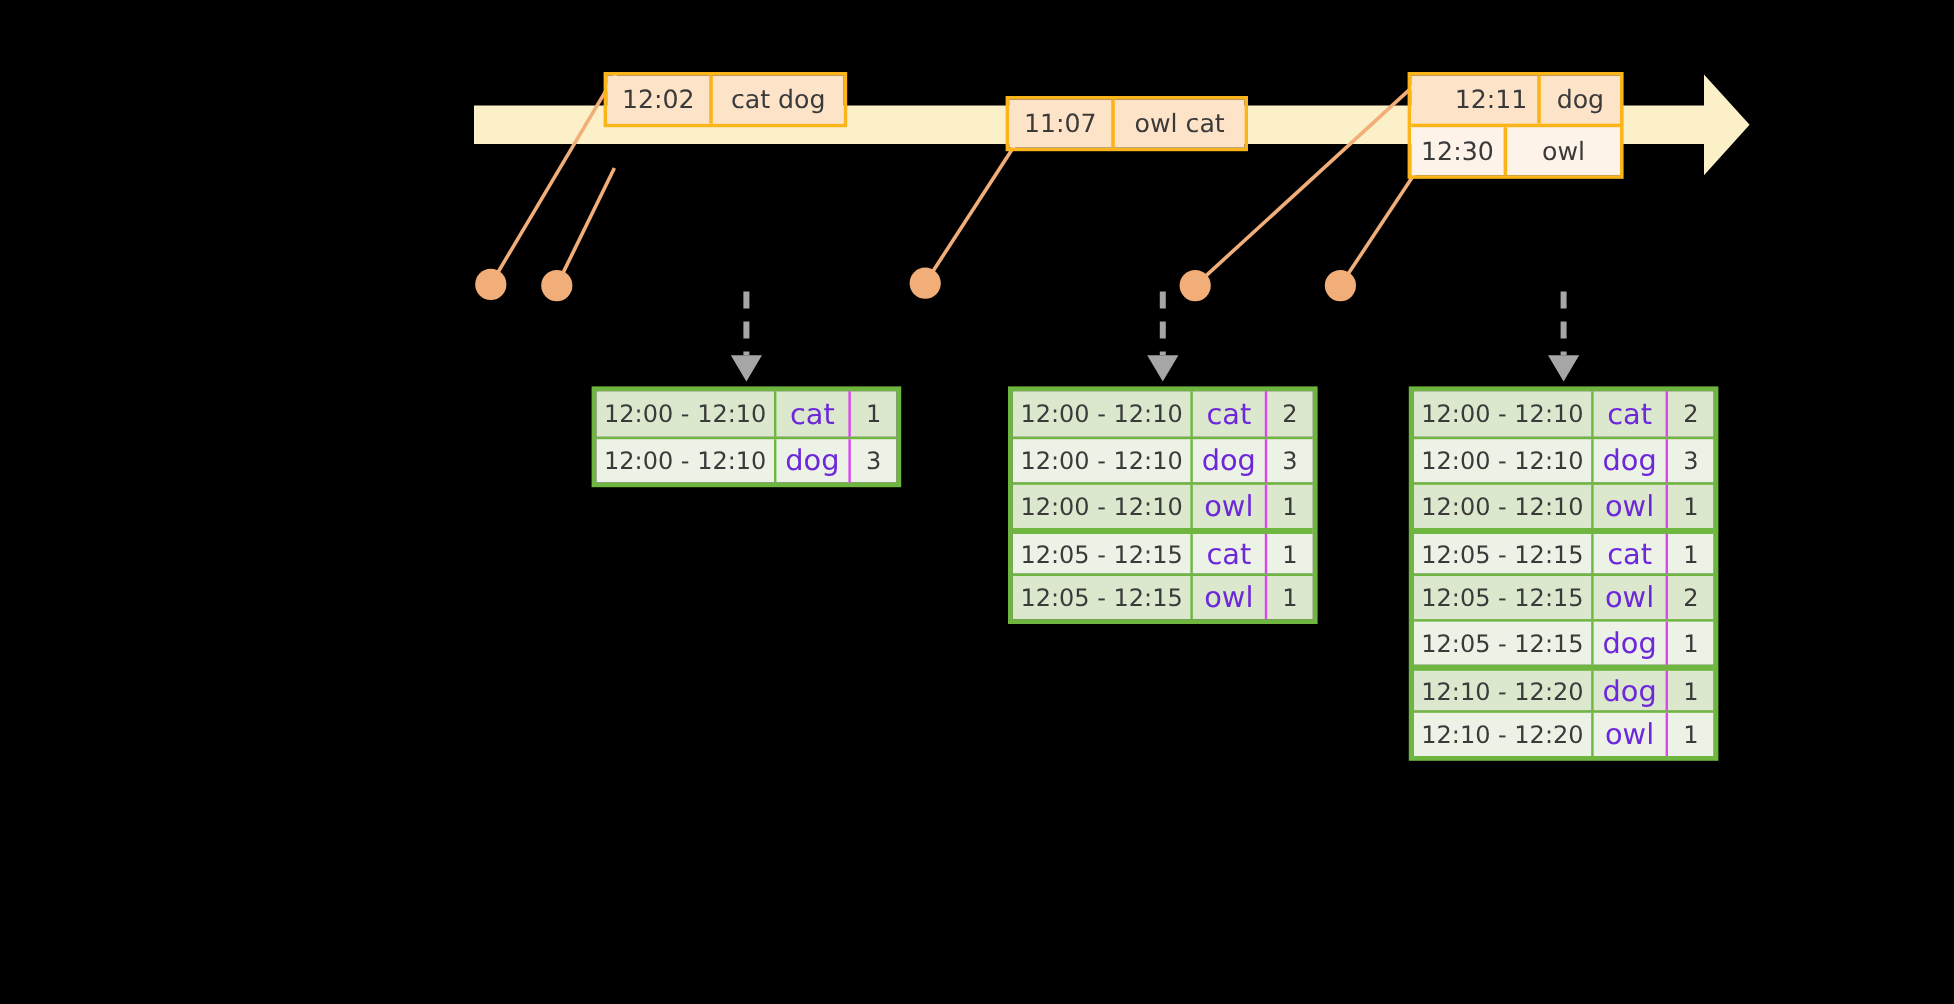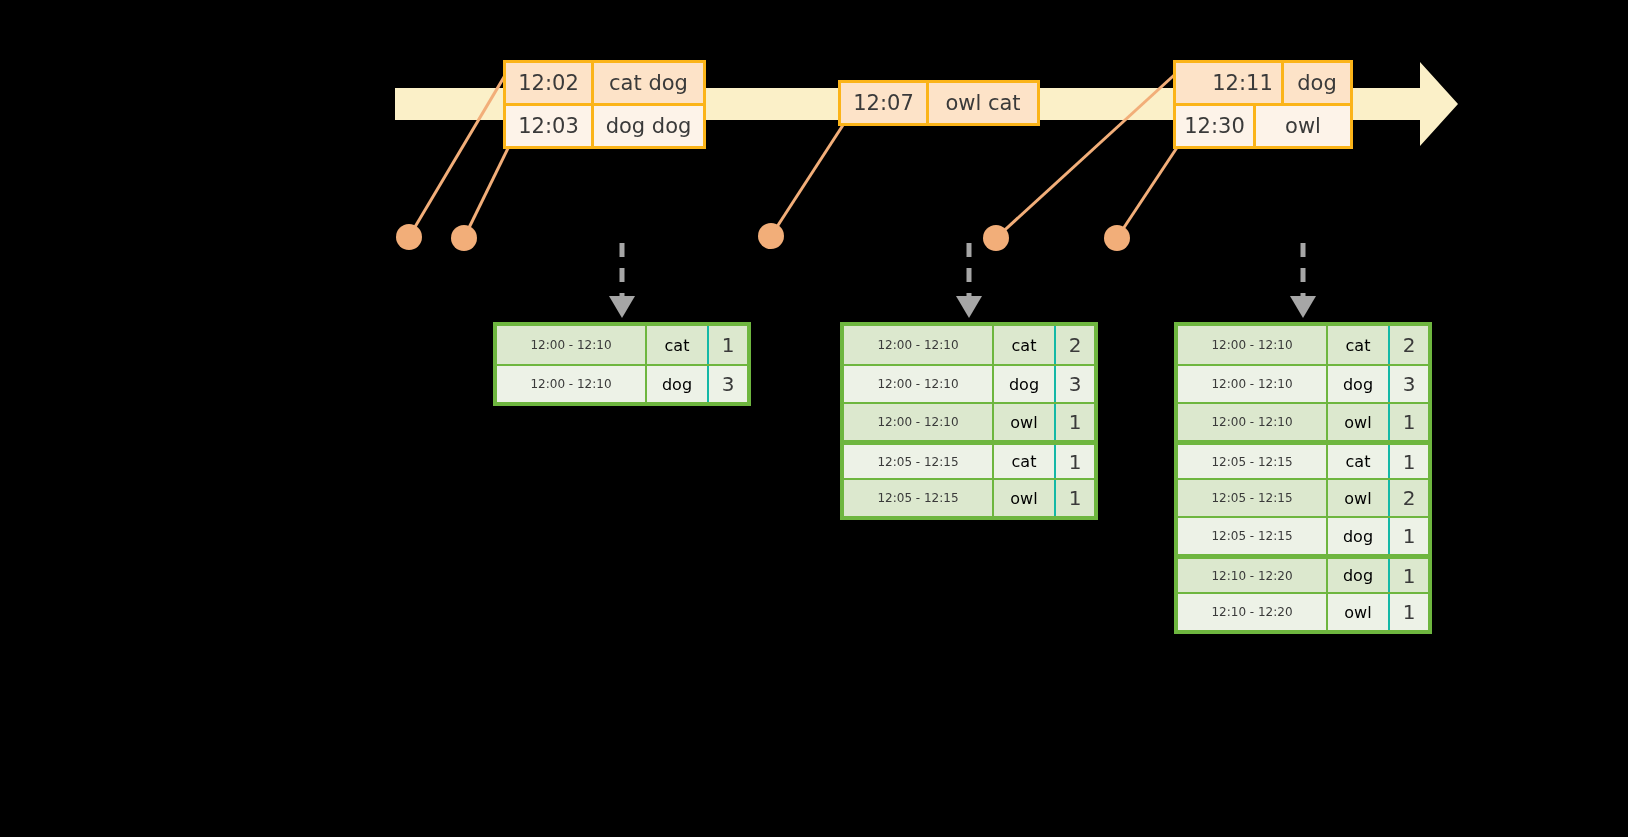--- a/index.html
+++ b/index.html
@@ -75,32 +75,32 @@
   }
   .res-row + .res-row { border-top: 2px solid #6EB63F; }
   .res-row.group-start + .res-row.group-start,
   .res-row.group-break { border-top: 5px solid #6EB63F; }
   .res-row.shade-a { background: #DCE8CE; }
   .res-row.shade-b { background: #EDF2E7; }
   .res-win {
     display: flex;
     align-items: center;
     justify-content: center;
-    font-size: 12px;
+    font-size: 20px;
     color: #3a3a3a;
     border-right: 2px solid #6EB63F;
     box-sizing: border-box;
   }
   .res-key {
     display: flex;
     align-items: center;
     justify-content: center;
-    font-size: 16px;
-    color: #000000;
-    border-right: 2px solid #14b8a6;
+    font-size: 24px;
+    color: #6d28d9;
+    border-right: 2px solid #d946ef;
     box-sizing: border-box;
   }
   .res-cnt {
     display: flex;
     align-items: center;
     justify-content: center;
     font-size: 20px;
     color: #3a3a3a;
     box-sizing: border-box;
     flex: 1 1 auto;
@@ -148,28 +148,24 @@
         </g>
       </g>
   </svg>
 
   <div id="event-groups-host">
       <div class="event-group" style="left: 503px; top: 60px; width: 203px;">
         <div class="event-row shade-a">
           <div class="event-time" style="width: 88px;">12:02</div>
           <div class="event-payload">cat dog</div>
         </div>
-        <div class="event-row shade-b">
-          <div class="event-time" style="width: 88px;">12:03</div>
-          <div class="event-payload">dog dog</div>
-        </div>
       </div>
       <div class="event-group" style="left: 838px; top: 80px; width: 202px;">
         <div class="event-row shade-a">
-          <div class="event-time" style="width: 88px;">12:07</div>
+          <div class="event-time" style="width: 88px;">11:07</div>
           <div class="event-payload">owl cat</div>
         </div>
       </div>
       <div class="event-group" style="left: 1173px; top: 60px; width: 180px;">
         <div class="event-row shade-a">
           <div class="event-time" style="width: 80px; margin-left: 28px;">12:11</div>
           <div class="event-payload">dog</div>
         </div>
         <div class="event-row shade-b">
           <div class="event-time" style="width: 80px;">12:30</div>

